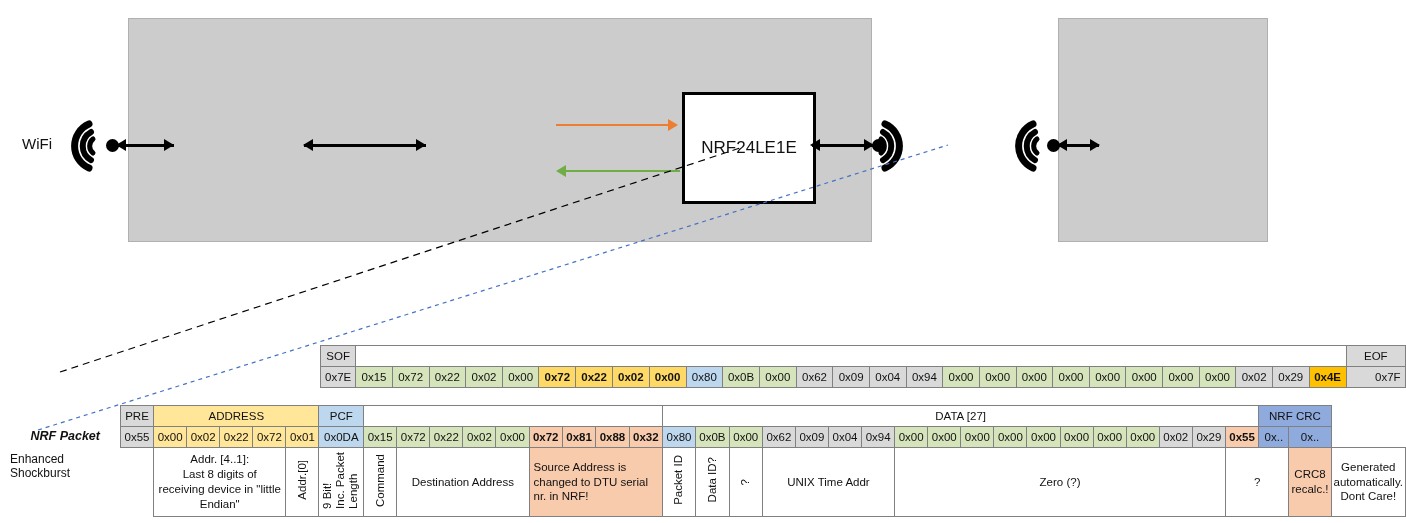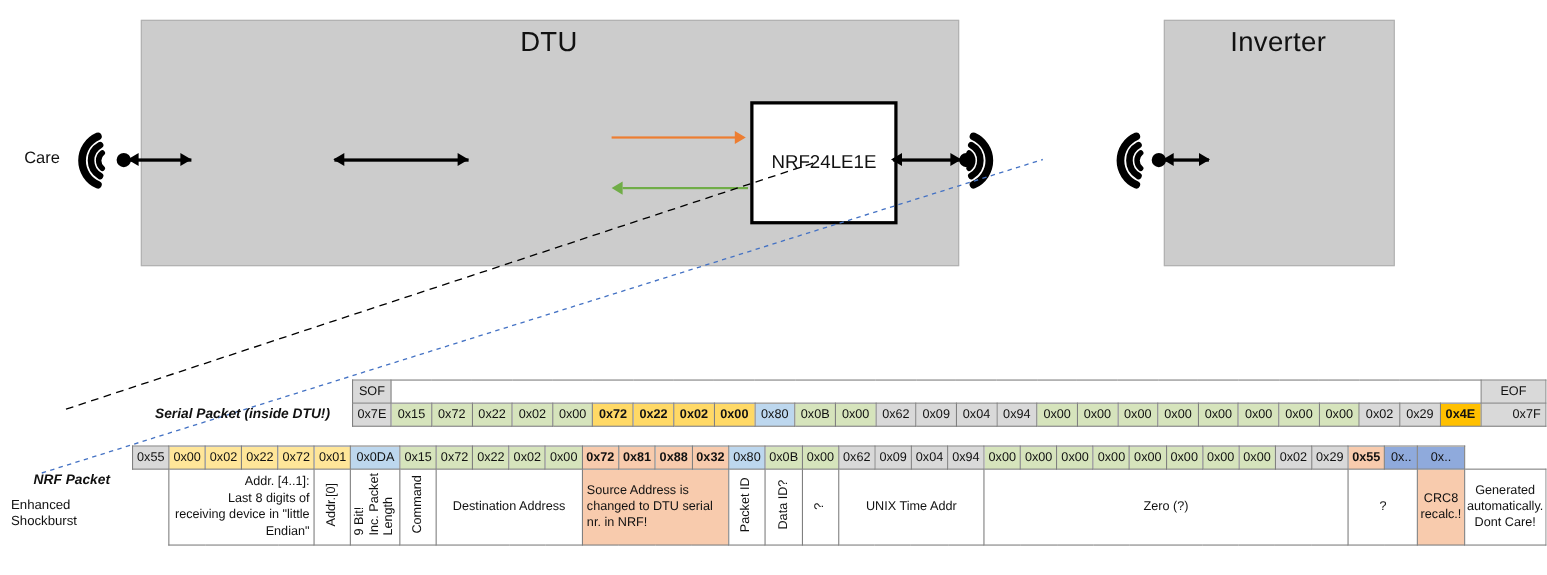--- a/index.html
+++ b/index.html
@@ -56,23 +56,22 @@
          display:inline-block;font-size:11.5px;line-height:1.15;text-align:left;}
   .dsc-left{text-align:left;padding:2px 4px;font-size:11.5px;line-height:1.35;}
   .dsc-sm{font-size:11px;line-height:1.3;}
 </style>
 </head>
 <body>
 
 <div id="block-diagram">
 
   <div class="group-box" style="left:128px;top:18px;width:742px;height:222px;"></div>
-  <div class="group-title" style="left:128px;top:24px;width:742px;">DTU</div>
-
-  <div class="wifi-label" style="left:22px;top:135px;">Care</div>
+
+  <div class="wifi-label" style="left:22px;top:135px;">WiFi</div>
   <div class="wifi-icon" style="left:66px;top:118px;">
     <svg width="54" height="56" viewBox="0 0 54 56">
       <path d="M26 28 m-3 -22 a24 24 0 0 0 0 44" stroke="#000" stroke-width="7" fill="none" stroke-linecap="round"></path>
       <path d="M26 28 m-1 -14 a16 16 0 0 0 0 28" stroke="#000" stroke-width="6" fill="none" stroke-linecap="round"></path>
       <path d="M26 28 m1 -7 a9 9 0 0 0 0 14" stroke="#000" stroke-width="5" fill="none" stroke-linecap="round"></path>
     </svg>
   </div>
   <div class="dot" style="left:106px;top:139px;"></div>
 
   <div class="conn" style="left:118px;top:144px;width:56px;"></div>
@@ -101,21 +100,20 @@
   <div class="dot" style="left:872px;top:139px;"></div>
   <div class="wifi-icon" style="left:876px;top:118px;">
     <svg width="54" height="56" viewBox="0 0 54 56">
       <path d="M6 28 m3 -22 a24 24 0 0 1 0 44" stroke="#000" stroke-width="7" fill="none" stroke-linecap="round"></path>
       <path d="M6 28 m1 -14 a16 16 0 0 1 0 28" stroke="#000" stroke-width="6" fill="none" stroke-linecap="round"></path>
       <path d="M6 28 m-1 -7 a9 9 0 0 1 0 14" stroke="#000" stroke-width="5" fill="none" stroke-linecap="round"></path>
     </svg>
   </div>
 
   <div class="group-box" style="left:1058px;top:18px;width:208px;height:222px;"></div>
-  <div class="group-title" style="left:1058px;top:24px;width:208px;">Inverter</div>
 
   <div class="wifi-icon" style="left:1010px;top:118px;">
     <svg width="54" height="56" viewBox="0 0 54 56">
       <path d="M26 28 m-3 -22 a24 24 0 0 0 0 44" stroke="#000" stroke-width="7" fill="none" stroke-linecap="round"></path>
       <path d="M26 28 m-1 -14 a16 16 0 0 0 0 28" stroke="#000" stroke-width="6" fill="none" stroke-linecap="round"></path>
       <path d="M26 28 m1 -7 a9 9 0 0 0 0 14" stroke="#000" stroke-width="5" fill="none" stroke-linecap="round"></path>
     </svg>
   </div>
   <div class="dot" style="left:1047px;top:139px;"></div>
   <div class="conn" style="left:1059px;top:144px;width:40px;"></div>
@@ -124,21 +122,20 @@
 
 </div>
 
 <svg style="position:absolute;left:0;top:0;width:1406px;height:523px;pointer-events:none;">
   <line x1="60" y1="372" x2="740" y2="148" stroke="#000" stroke-width="1.2" stroke-dasharray="7,5"></line>
   <line x1="38" y1="430" x2="948" y2="145" stroke="#4472C4" stroke-width="1.2" stroke-dasharray="4,4"></line>
 </svg>
 
 <div id="packet-area">
 
-  <div class="row-label" style="left:10px;top:29px;width:290px;">Serial Packet (inside DTU!)</div>
   <table class="pkt" style="left:320px;top:5px;">
       <tbody>
         <tr>
           <td class="f-gray hdr" style="width: 36px;">SOF</td>
           <td colspan="27" class="blank hdr"></td>
           <td class="f-gray hdr" style="width: 40px;">EOF</td>
         </tr>
         <tr>
           <td class="f-gray" style="width: 36px;">0x7E</td>
           <td class="f-green" style="width: 38px;">0x15</td>
@@ -170,20 +167,28 @@
           <td class="f-orange bold" style="width: 38px;">0x4E</td>
           <td class="f-gray" style="width: 36px; padding-left: 24px;">0x7F</td>
         </tr>
       </tbody>
     </table>
 
   <div class="row-label" style="left:10px;top:89px;width:90px;">NRF Packet</div>
   <div class="row-sublabel" style="left:10px;top:112px;width:95px;">Enhanced Shockburst</div>
   <table class="pkt" style="left:120px;top:65px;">
       <tbody>
+        <tr>
+          <td class="f-gray hdr" style="width: 38px;">PRE</td>
+          <td class="f-lyellow hdr" colspan="5">ADDRESS</td>
+          <td class="f-blue hdr" style="width: 38px;">PCF</td>
+          <td class="f-white hdr" colspan="9" style="border-left: none;"></td>
+          <td class="f-white hdr" colspan="18" style="border-left: none;">DATA [27]</td>
+          <td class="f-pblue hdr" colspan="2">NRF CRC</td>
+        </tr>
         <tr>
           <td class="f-gray" style="width: 38px;">0x55</td>
           <td class="f-lyellow" style="width: 38px;">0x00</td>
           <td class="f-lyellow" style="width: 38px;">0x02</td>
           <td class="f-lyellow" style="width: 38px;">0x22</td>
           <td class="f-lyellow" style="width: 38px;">0x72</td>
           <td class="f-lyellow" style="width: 38px;">0x01</td>
           <td class="f-blue" style="width: 38px;">0x0DA</td>
           <td class="f-green" style="width: 38px;">0x15</td>
           <td class="f-green" style="width: 38px;">0x72</td>
@@ -210,21 +215,21 @@
           <td class="f-green" style="width: 38px;">0x00</td>
           <td class="f-green" style="width: 38px;">0x00</td>
           <td class="f-gray" style="width: 38px;">0x02</td>
           <td class="f-gray" style="width: 38px;">0x29</td>
           <td class="f-salmon bold" style="width: 38px;">0x55</td>
           <td class="f-pblue" style="width: 38px;">0x..</td>
           <td class="f-pblue" style="width: 38px;">0x..</td>
         </tr>
         <tr>
           <td class="f-none" style="height: 64px; border: none; vertical-align: middle; text-align: center; line-height: 1.3; padding: 0px 2px;"></td>
-          <td class="f-white dsc-left" colspan="4" style="height: 64px; border: 1px solid rgb(128, 128, 128); vertical-align: middle; text-align: right; line-height: 1.3; padding: 2px 4px;"><span style="white-space: pre-line;">Addr. [4..1]:
+          <td class="f-white dsc-left" colspan="4" style="height: 64px; border: 1px solid rgb(128, 128, 128); vertical-align: middle; text-align: center; line-height: 1.3; padding: 2px 4px;"><span style="white-space: pre-line;">Addr. [4..1]:
 Last 8 digits of receiving device in "little Endian"</span></td>
           <td class="f-white vert" style="height: 64px; border: 1px solid rgb(128, 128, 128); vertical-align: middle; text-align: center; line-height: 1.3; padding: 0px 2px;"><span class="vtext">Addr.[0]</span></td>
           <td class="f-white vert" style="height: 64px; border: 1px solid rgb(128, 128, 128); vertical-align: middle; text-align: center; line-height: 1.3; padding: 0px 2px;"><span class="vtext" style="white-space: pre-line;">9 Bit!
 Inc. Packet
 Length</span></td>
           <td class="f-white vert" style="height: 64px; border: 1px solid rgb(128, 128, 128); vertical-align: middle; text-align: center; line-height: 1.3; padding: 0px 2px;"><span class="vtext">Command</span></td>
           <td class="f-white" colspan="4" style="height: 64px; border: 1px solid rgb(128, 128, 128); vertical-align: middle; text-align: center; line-height: 1.3; padding: 0px 2px;"><span style="white-space: pre-line;">Destination Address</span></td>
           <td class="f-salmon dsc-left" colspan="4" style="height: 64px; border: 1px solid rgb(128, 128, 128); vertical-align: middle; text-align: left; line-height: 1.3; padding: 2px 4px;"><span style="white-space: pre-line;">Source Address is changed to DTU serial nr. in NRF!</span></td>
           <td class="f-white vert" style="height: 64px; border: 1px solid rgb(128, 128, 128); vertical-align: middle; text-align: center; line-height: 1.3; padding: 0px 2px;"><span class="vtext">Packet ID</span></td>
           <td class="f-white vert" style="height: 64px; border: 1px solid rgb(128, 128, 128); vertical-align: middle; text-align: center; line-height: 1.3; padding: 0px 2px;"><span class="vtext">Data ID?</span></td>

